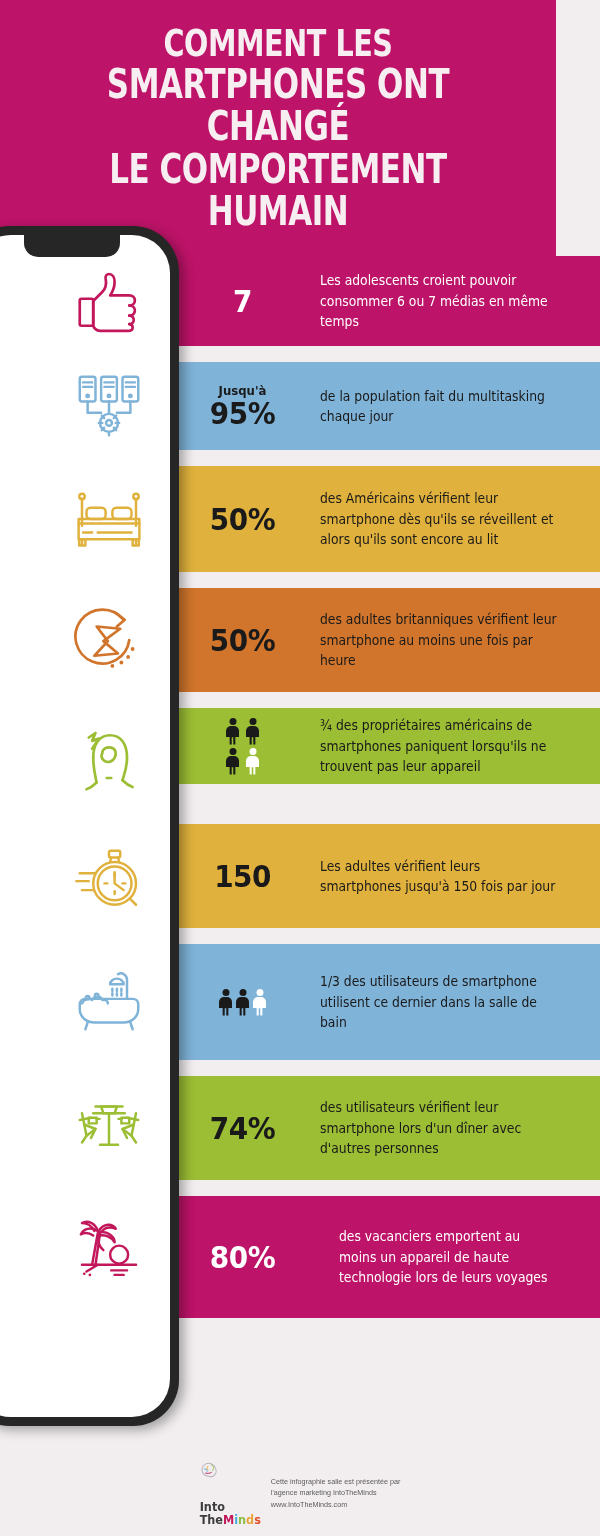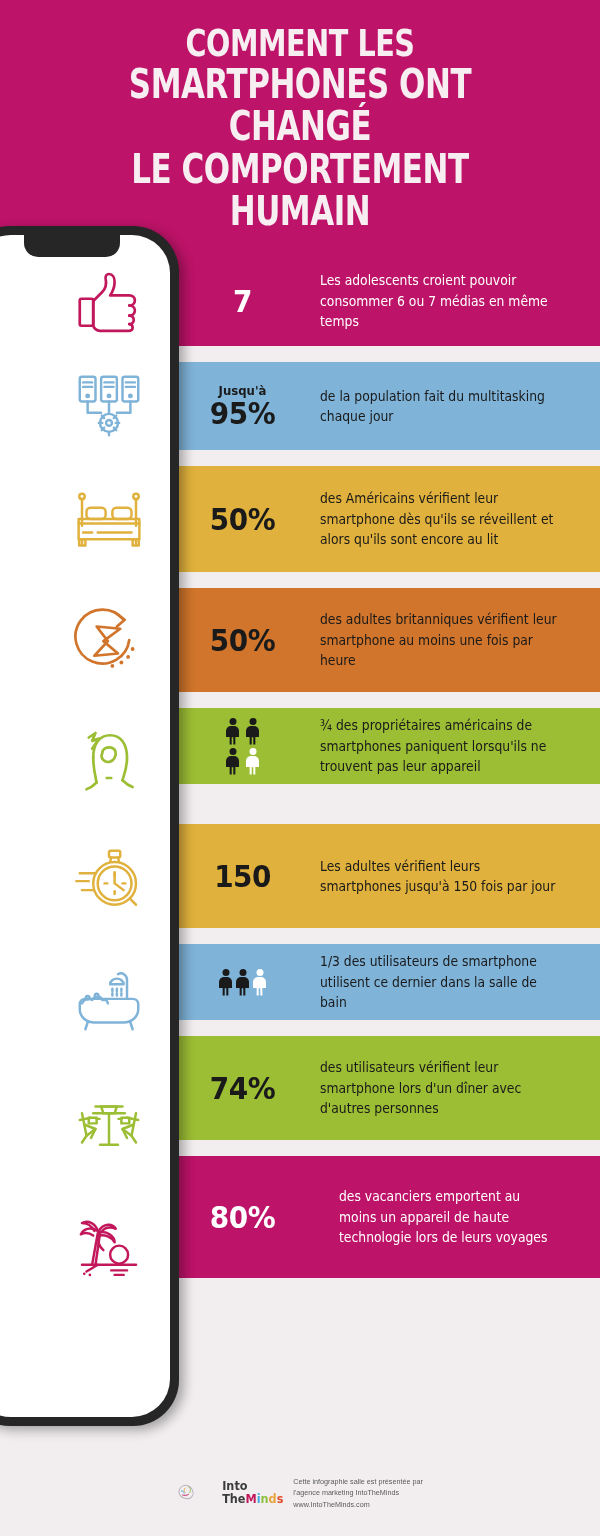--- a/index.html
+++ b/index.html
@@ -6,21 +6,21 @@
   html,body { width:600px; height:1536px; }
   body {
     font-family:"Liberation Sans", sans-serif;
     background:#F2EEF0;
     position:relative;
     overflow:hidden;
   }
 
   
   .header{
-    position:absolute; left:0; top:0; width:600px; height:256px;
+    position:absolute; left:0; top:0; width:556px; height:256px;
     background:#BD1368;
     display:flex; align-items:center; justify-content:center;
   }
   .header-title{
     width:560px;
     text-align:center;
     color:#F7EEF2;
     font-family:"DejaVu Sans Condensed","Liberation Sans", sans-serif;
     font-weight:bold;
     font-size:40px;
@@ -116,21 +116,21 @@
     display:flex; align-items:center; justify-content:center;
   }
   .icon-slot svg{ width:72px; height:72px; display:block; }
 
   
   .footer{
     position:absolute; left:0; bottom:0; width:600px; height:86px;
     display:flex; align-items:center; justify-content:center; gap:10px;
     background:#F2EEF0;
   }
-  .brand{ display:flex; align-items:center; gap:19px; }
+  .brand{ display:flex; align-items:flex-start; gap:19px;flex-direction:column; }
   .brand-mark{ width:26px; height:22px; }
   .brand-words{
     font-family:"DejaVu Sans Condensed","Liberation Sans", sans-serif;
     font-size:12.5px; font-weight:bold; line-height:1.02; color:#3C3C3C;
   }
   .brand-words .w2 span{ display:inline; }
   .c1{color:#E0512B}.c2{color:#E8A33A}.c3{color:#8CBF3F}.c4{color:#3FA9DD}.c5{color:#C2185B}
   .credit{
     font-family:"Liberation Sans", sans-serif;
     font-size:7.2px; line-height:1.62; color:#5A5A5A;
@@ -199,21 +199,21 @@
         </div>
       </div>
       <div class="row-text">¾ des propriétaires américains de smartphones paniquent lorsqu'ils ne trouvent pas leur appareil</div>
     </div>
     <div class="row dark" style="background: rgb(224, 177, 60); height: 104px; margin-top: 40px;">
       <div class="row-figure">
         <div class="fig-value">150</div>
       </div>
       <div class="row-text">Les adultes vérifient leurs smartphones jusqu'à 150 fois par jour</div>
     </div>
-    <div class="row dark" style="background: rgb(127, 179, 216); height: 76px;">
+    <div class="row dark" style="background: rgb(127, 179, 216); height: 116px;">
       <div class="row-figure">
         <div class="people">
           <span class="person p-dark">
             <i></i>
             <b></b>
           </span>
           <span class="person p-dark">
             <i></i>
             <b></b>
           </span>

